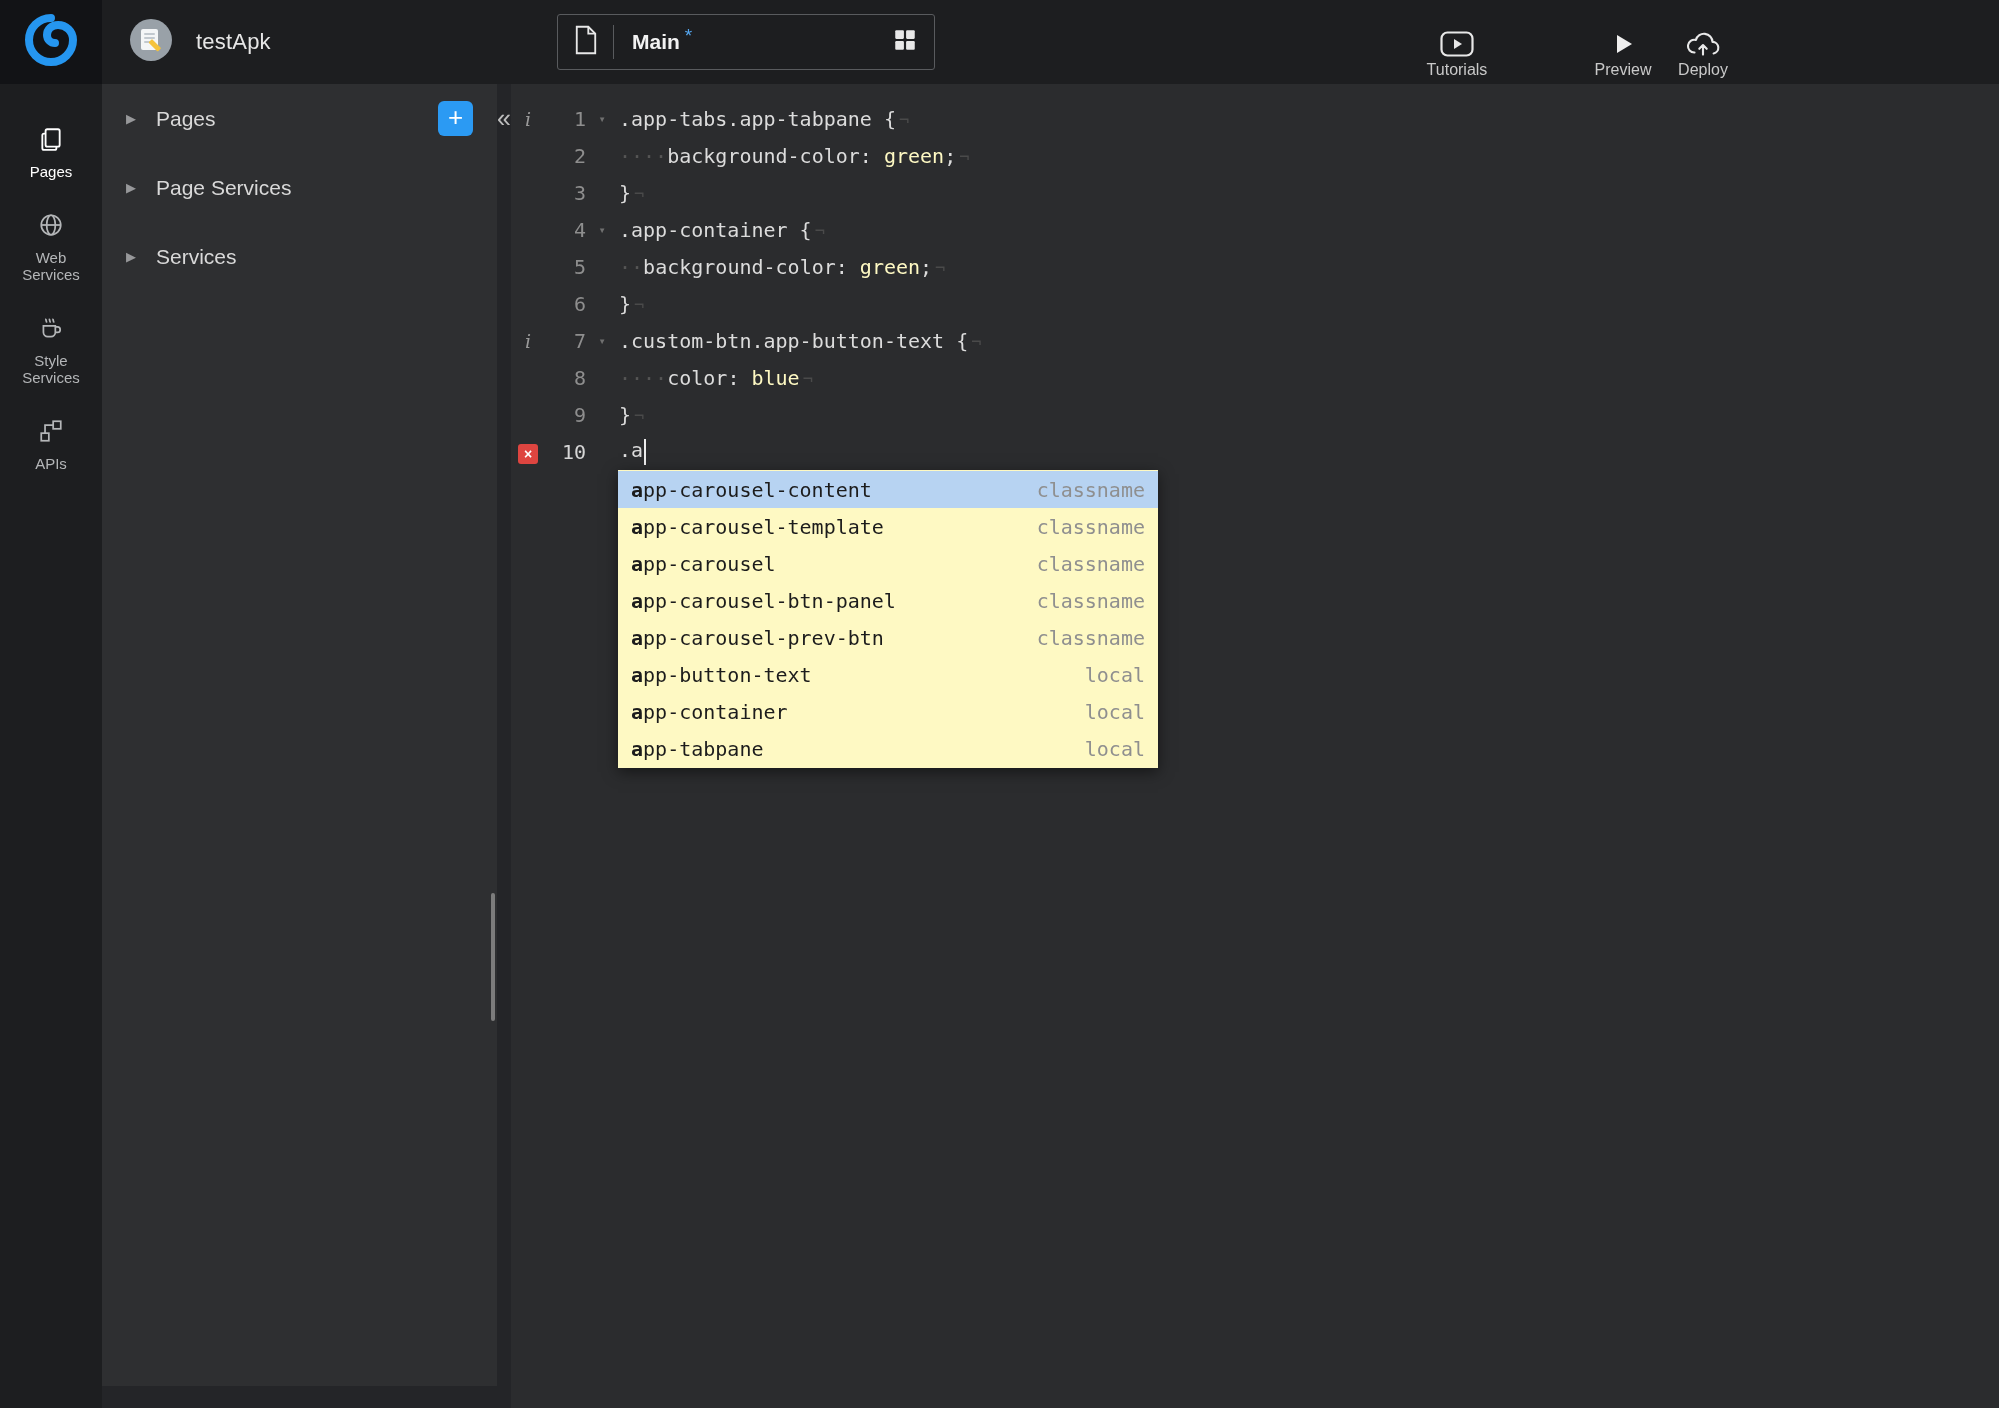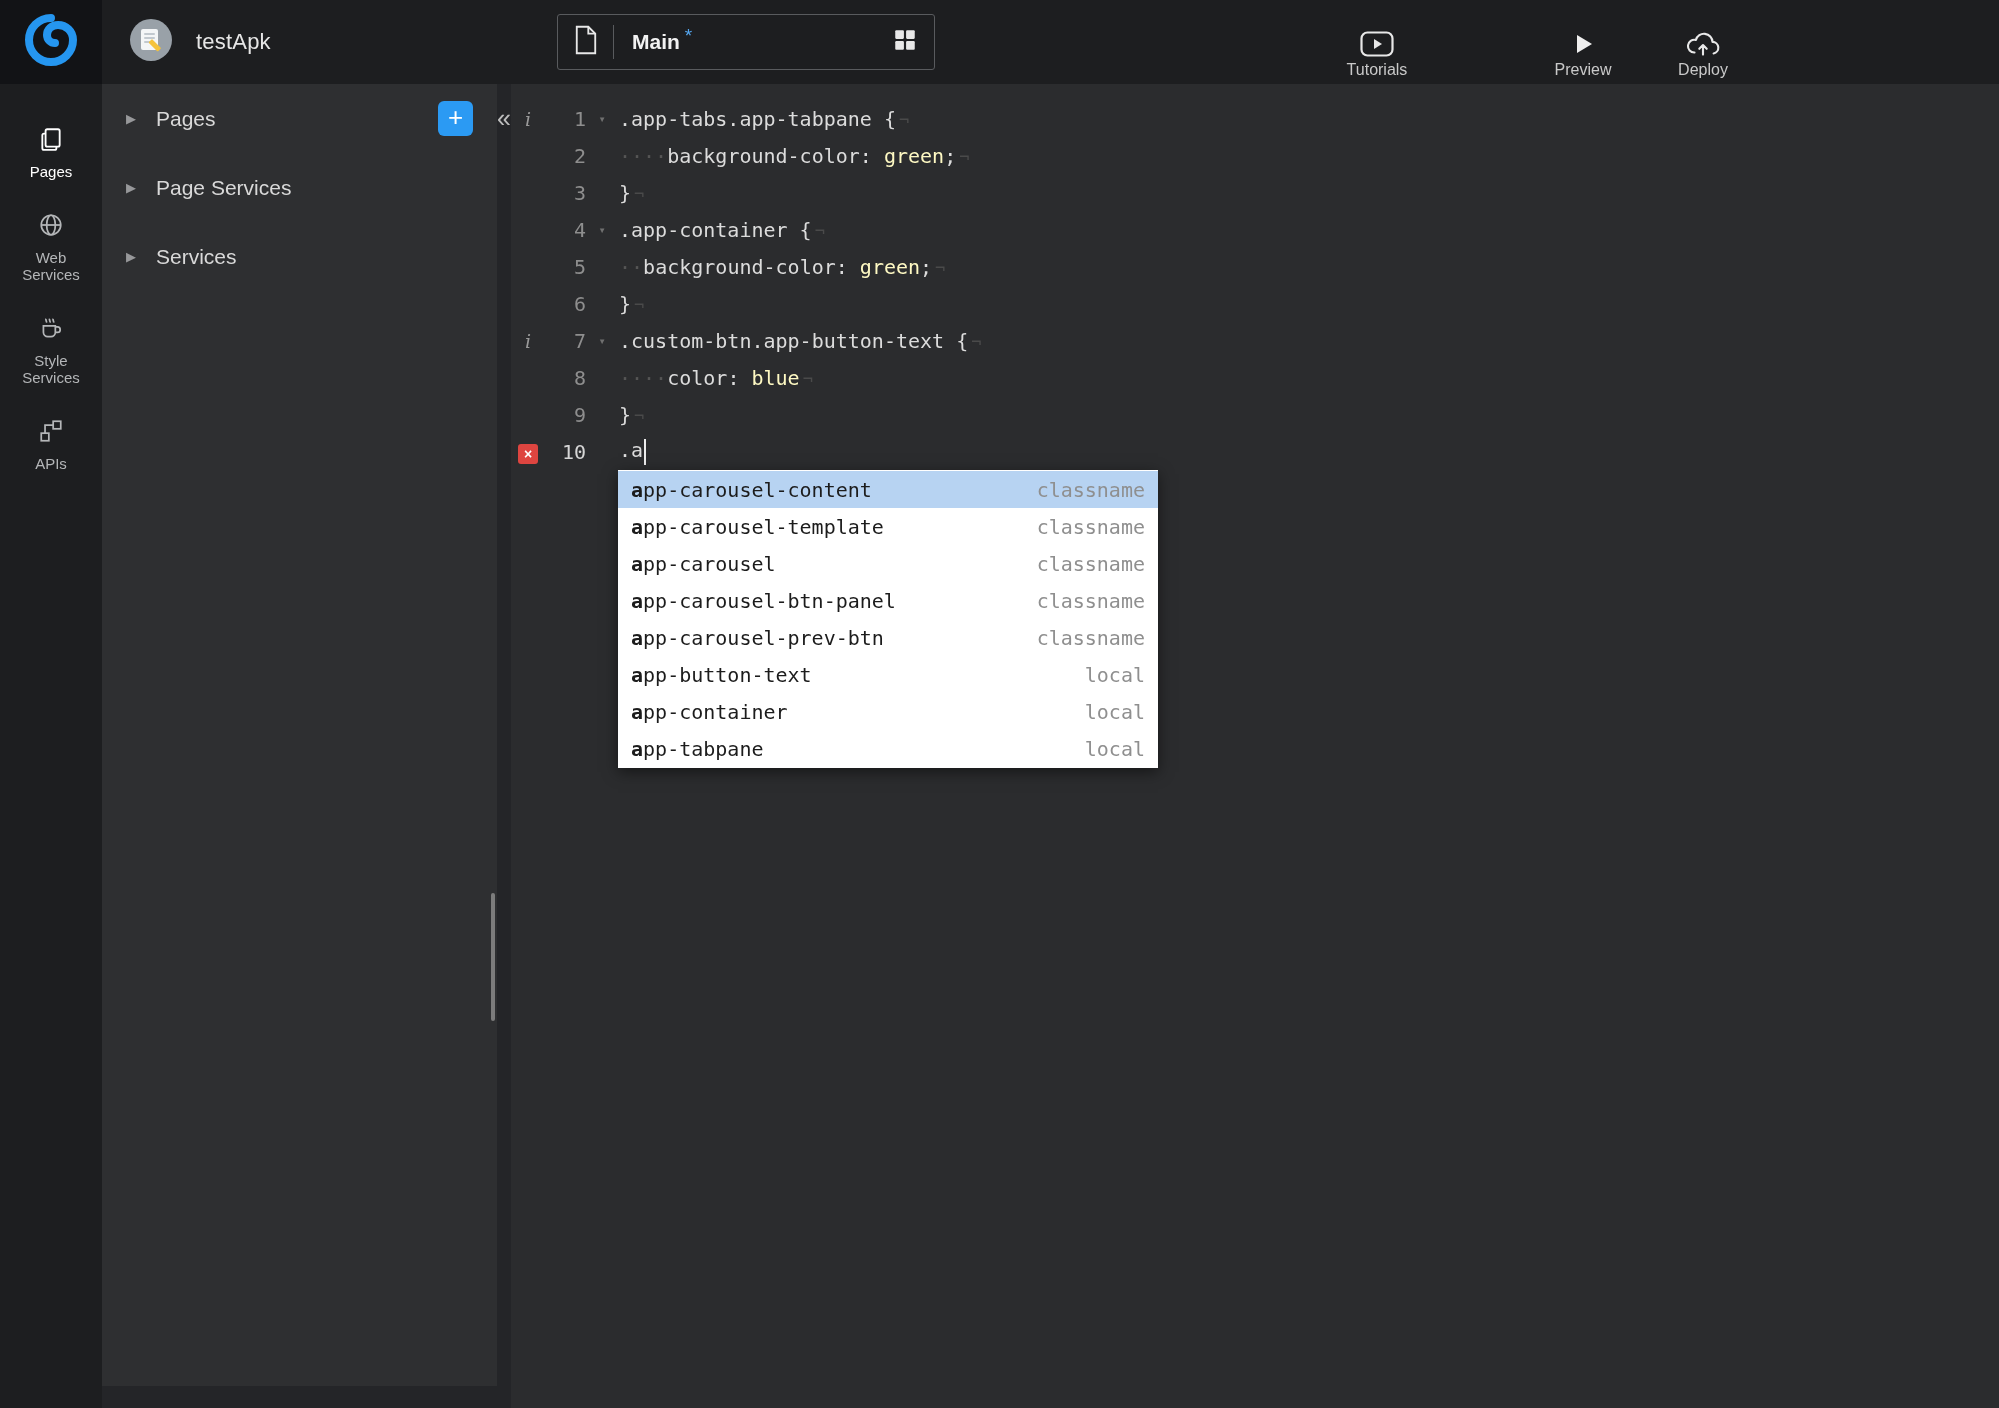--- a/index.html
+++ b/index.html
@@ -10,21 +10,21 @@
   .topbar{position:relative;flex:0 0 84px;background:#1d1e20;display:flex;align-items:center;z-index:5;}
   .logo{width:102px;height:84px;background:#121316;display:flex;align-items:center;justify-content:center;flex:0 0 102px;cursor:pointer;}
   .project{display:flex;align-items:center;margin-left:26px;gap:22px;}
   .project-name{font-size:22px;color:#e6e6e6;letter-spacing:.2px;}
   .page-selector{position:absolute;left:557px;top:14px;width:378px;height:56px;border:1px solid #595b5e;border-radius:3px;display:flex;align-items:center;}
   .doc-cell{flex:0 0 56px;display:flex;align-items:center;justify-content:center;border-right:1px solid #595b5e;cursor:pointer;}
   .page-main{flex:1;display:flex;align-items:center;padding:0 18px;cursor:pointer;}
   .page-name{font-size:21px;font-weight:700;color:#f2f2f2;}
   .dirty{color:#55a7f0;font-size:19px;margin-left:5px;transform:translateY(-6px);}
   .grid-cell{flex:0 0 58px;display:flex;align-items:center;justify-content:center;cursor:pointer;}
-  .topbar-actions{position:absolute;right:264px;top:0;height:108px;display:flex;align-items:center;gap:56px;}
+  .topbar-actions{position:absolute;right:264px;top:0;height:108px;display:flex;align-items:center;gap:16px;}
   .action{display:flex;flex-direction:column;align-items:center;gap:3px;cursor:pointer;min-width:64px;}
   .action.tutorials{margin-right:86px;}
   .action-icon{height:28px;display:flex;align-items:center;}
   .action-label{font-size:16px;color:#c9c9c9;}
 
   
   .body{flex:1;display:flex;min-height:0;}
   .rail{flex:0 0 102px;background:#1d1e20;display:flex;flex-direction:column;padding-top:30px;}
   .rail-item{display:flex;flex-direction:column;align-items:center;gap:7px;padding:12px 2px;margin-bottom:8px;color:#b4b6b8;cursor:pointer;text-align:center;}
   .rail-item.active{color:#fff;}
@@ -57,21 +57,21 @@
   .g-fold{flex:0 0 22px;text-align:center;color:#707070;font-size:12px;}
   .code-text{white-space:pre;padding-left:6px;}
   .tk-code{color:#dcdcdc;}
   .tk-value{color:#fef9c3;}
   .tk-ws{color:#555;}
   .eol{color:#4a4a4a;margin-left:3px;font-size:17px;}
   .cursor{display:inline-block;width:2px;height:26px;background:#ececec;vertical-align:middle;margin-left:1px;animation:blink 1.1s steps(1) infinite;}
   @keyframes blink{50%{opacity:0;}}
 
   
-  .popup{position:absolute;left:107px;top:386px;width:540px;background:#ffffff;box-shadow:0 4px 14px rgba(0,0,0,.5);padding:1px 0;z-index:10;}
+  .popup{position:absolute;left:107px;top:386px;width:540px;background:#fef9c3;box-shadow:0 4px 14px rgba(0,0,0,.5);padding:1px 0;z-index:10;}
   .ac-item{display:flex;align-items:center;height:37px;padding:0 13px;font-size:20px;color:#1c1c1c;cursor:pointer;font-family:"DejaVu Sans Mono",monospace;}
   .ac-item.selected{background:#b7d3f2;}
   .ac-name .match{font-weight:700;}
   .ac-kind{margin-left:auto;color:#8f8f8f;}
 </style>
 </head>
 <body>
 
 <div class="app">
 

